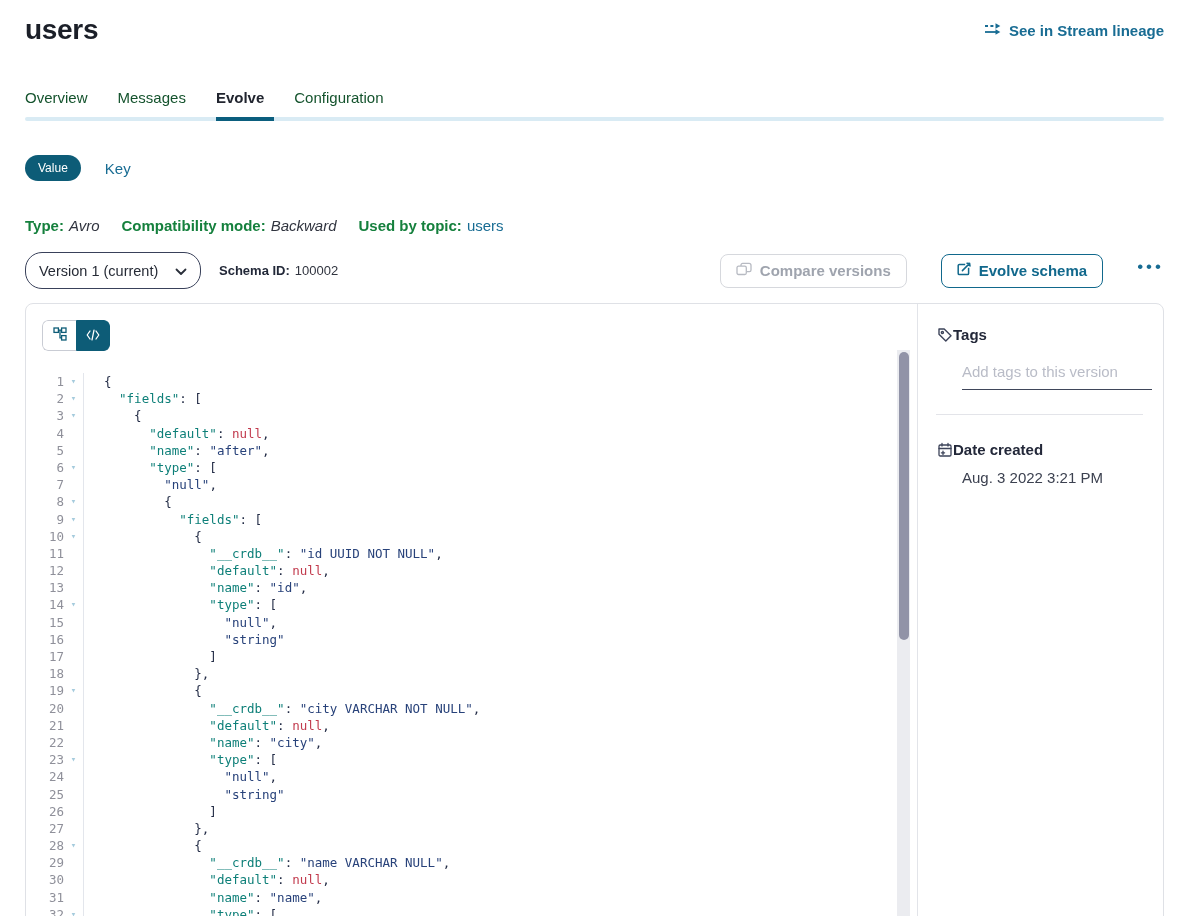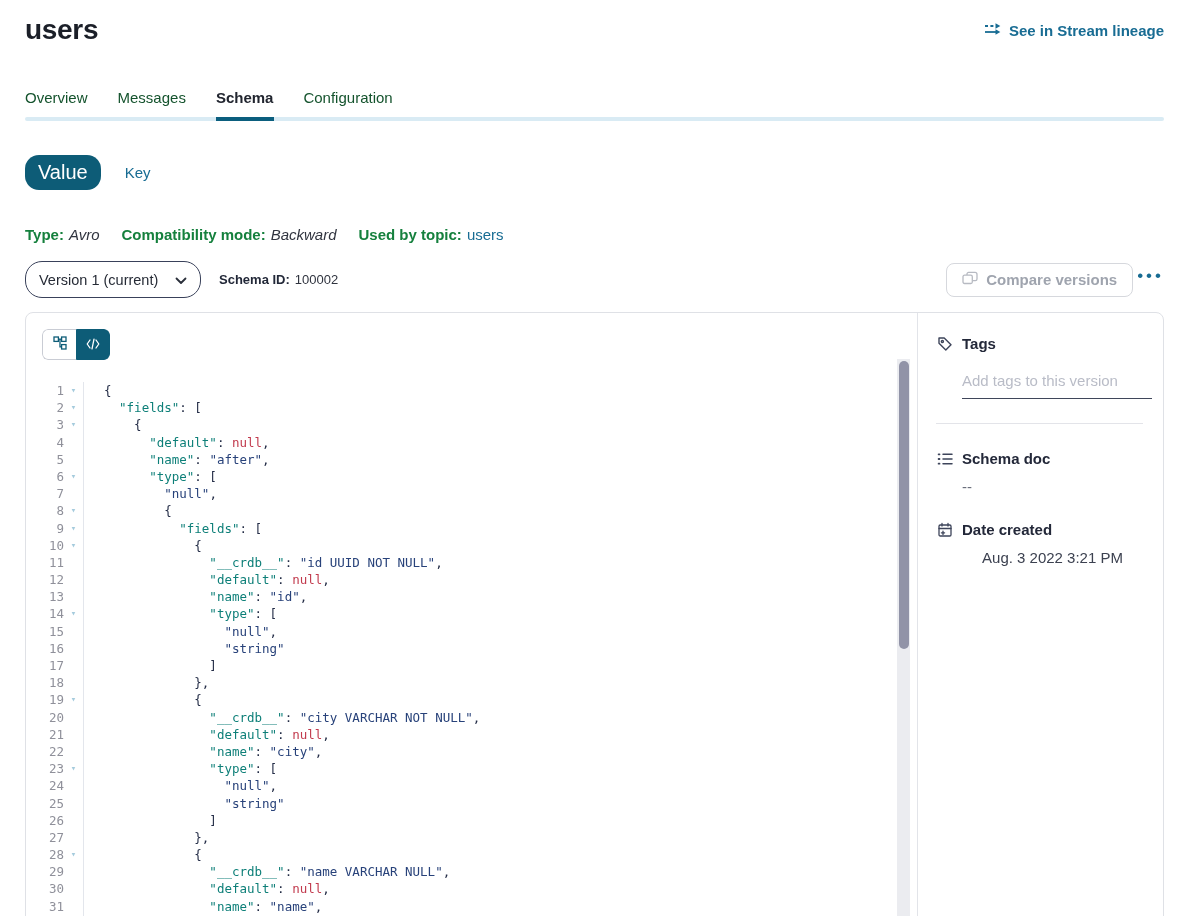--- a/index.html
+++ b/index.html
@@ -14,37 +14,37 @@
 
   
   .tabs { display:flex; gap:30px; margin-top:38px; height:20px; align-items:center; }
   .tab { font-size:15px; color:#14532d; cursor:pointer; line-height:20px; }
   .tab.active { color:#21252f; font-weight:bold; }
   .tab-track { position:relative; margin-top:9px; height:4px; background:#d9ebf4; border-radius:2px; }
   .tab-indicator { position:absolute; top:0; height:4px; background:#0b5e7e; }
 
   
   .vk-row { display:flex; align-items:center; gap:24px; margin-top:34px; }
-  .btn-value { background:#0d5c77; color:#fff; font-size:20px; border:none; border-radius:14px; padding:6px 13px; cursor:pointer; }
+  .btn-value { background:#0d5c77; color:#fff; font-size:12px; border:none; border-radius:14px; padding:6px 13px; cursor:pointer; }
   .btn-key { background:none; border:none; color:#186c93; font-size:15px; cursor:pointer; }
 
   
   .meta { display:flex; gap:22px; margin-top:36px; font-size:15px; align-items:center; }
   .meta b { color:#15803d; }
   .meta .val { color:#30343f; margin-left:5px;font-style:italic; }
   .meta .link { color:#186c93; margin-left:5px; cursor:pointer; }
 
   
   .vbar { display:flex; align-items:center; margin-top:18px; }
   .select { display:flex; align-items:center; justify-content:space-between; width:176px; height:37px;
     border:1px solid #39415a; border-radius:17px; padding:0 13px; font-size:14.5px; color:#262b36; cursor:pointer; background:#fff; }
   .schema-id { margin-left:18px; font-size:13px; }
   .schema-id b { color:#222838; }
   .schema-id .val { color:#30343f; margin-left:5px; }
-  .vbar-right { margin-left:auto; display:flex; align-items:center; gap:4px; }
+  .vbar-right { margin-left:auto; display:flex; align-items:center; gap:34px; }
   .btn-outline { display:flex; align-items:center; gap:8px; height:34px; padding:0 15px; border-radius:8px;
     font-size:15px; font-weight:bold; background:#fff; cursor:pointer; }
   .btn-compare { border:1px solid #d6d8dd; color:#9fa4ae; }
   .btn-evolve { border:1px solid #11688c; color:#11688c; }
   .btn-more { background:none; border:none; color:#186c93; font-size:17px; letter-spacing:3px; cursor:pointer; line-height:10px; padding-bottom:8px; }
 
   
   .panel { display:flex; margin-top:14px; border:1px solid #dfe1e6; border-radius:8px; height:660px; }
   .editor { flex:1; position:relative; border-right:1px solid #e2e4e9; min-width:0; }
   .view-toggle { display:flex; margin:16px 0 0 16px; border-radius:6px; overflow:hidden; width:max-content; }
@@ -61,30 +61,30 @@
   .tok-p { color:#232c46; }
   .tok-k { color:#0d7f78; }
   .tok-s { color:#28427a; }
   .tok-n { color:#c23b4e; }
 
   .scrollbar { position:absolute; top:46px; bottom:0; right:7px; width:13px; background:#ebecf0; }
   .scroll-thumb { position:absolute; top:2px; left:1.5px; width:10px; height:288px; background:#9193a7; border-radius:5px; }
 
   
   .sidebar { width:245px; flex:none; padding:22px 20px 0 18px; }
-  .sb-head { display:flex; align-items:center; gap:9px; font-size:15px; font-weight:bold; color:#232839; }
+  .sb-head { display:flex; align-items:center; font-size:15px; font-weight:bold; color:#232839; }
   .sb-icon { width:17px; display:flex; justify-content:center; color:#3d445a; }
   .tag-input { display:block; margin:20px 0 0 26px; width:190px; border:none; border-bottom:1.5px solid #3f465a;
     font-size:15px; color:#30343f; padding:0 0 9px 0; outline:none; background:transparent;
     font-family:"Liberation Sans", sans-serif; }
   .tag-input::placeholder { color:#b9bcc7; }
   .sb-divider { border:none; border-top:1px solid #e3e4e9; margin-top:24px; }
   .sb-section { margin-top:26px; }
   .sb-value { margin:11px 0 0 26px; font-size:15px; color:#6b6f7c; }
-  .sb-value.dark { color:#3c4150;text-align:center; }
+  .sb-value.dark { color:#3c4150; }
 </style>
 </head>
 <body>
 
 <div class="page">
 
   <div class="hdr">
     <div class="title">users</div>
     <div class="lineage">
       <span>
@@ -95,21 +95,21 @@
           <path d="M11.5 7.3 L16.3 10 L11.5 12.7 Z" fill="#186c93"></path>
         </svg>
       </span>
       <span>See in Stream lineage</span>
     </div>
   </div>
 
   <div class="tabs">
     <span class="tab">Overview</span>
     <span class="tab">Messages</span>
-    <span class="tab active" id="active-tab">Schema</span>
+    <span class="tab active" id="active-tab">Evolve</span>
     <span class="tab">Configuration</span>
   </div>
   <div class="tab-track">
     <div class="tab-indicator" id="tab-indicator" style="left: 191px; width: 58px;"></div>
   </div>
 
   <div class="vk-row">
     <button class="btn-value">Value</button>
     <button class="btn-key">Key</button>
   </div>
@@ -134,20 +134,29 @@
     </span>
     <div class="vbar-right">
       <button class="btn-outline btn-compare" aria-disabled="true">
         <span>
           <svg width="16" height="14" viewBox="0 0 16 14" fill="none" stroke="#b7bac2" stroke-width="1.3">
             <rect x="1" y="4.2" width="9.3" height="8.3" rx="1.5"></rect>
             <path d="M5 4 V3 a1.6 1.6 0 0 1 1.6 -1.6 H13 a2 2 0 0 1 2 2 V8 a1.6 1.6 0 0 1 -1.6 1.6 H10.8"></path>
           </svg>
         </span>
         <span>Compare versions</span>
+      </button>
+      <button class="btn-outline btn-evolve">
+        <span>
+          <svg width="14" height="14" viewBox="0 0 14 14" fill="none" stroke="#11688c" stroke-width="1.5">
+            <path d="M8.2 2.4 H2.4 a1.2 1.2 0 0 0 -1.2 1.2 V11.4 a1.2 1.2 0 0 0 1.2 1.2 H10.4 a1.2 1.2 0 0 0 1.2 -1.2 V5.8"></path>
+            <path d="M5.4 8.6 L12.6 1.4 M12.6 1.4 L13 4 M12.6 1.4 L10 1.2" stroke-linecap="round"></path>
+          </svg>
+        </span>
+        <span>Evolve schema</span>
       </button>
       <button class="btn-more">•••</button>
     </div>
   </div>
 
   <div class="panel">
 
     <div class="editor">
       <div class="view-toggle">
         <div class="vt-btn vt-tree">
@@ -345,32 +354,20 @@
           <svg width="16" height="16" viewBox="0 0 16 16" fill="none" stroke="#3d445a" stroke-width="1.4" stroke-linejoin="round">
             <path d="M2 2 h5.2 L14 8.8 L8.8 14 L2 7.2 Z"></path>
             <circle cx="5.4" cy="5.4" r="1.05"></circle>
           </svg>
         </span>
         <span>Tags</span>
       </div>
       <input class="tag-input" type="text" placeholder="Add tags to this version" style="">
       <hr class="sb-divider">
 
-      <div class="sb-section">
-        <div class="sb-head">
-          <span class="sb-icon">
-            <svg width="16" height="14" viewBox="0 0 16 14" fill="none" stroke="#3d445a" stroke-width="1.5" stroke-linecap="round">
-              <path d="M6 2.3 H15 M6 7 H15 M6 11.7 H15"></path>
-              <path d="M1.6 2.3 H2.5 M1.6 7 H2.5 M1.6 11.7 H2.5" stroke-width="1.8"></path>
-            </svg>
-          </span>
-          <span>Schema doc</span>
-        </div>
-        <div class="sb-value">--</div>
-      </div>
 
       <div class="sb-section">
         <div class="sb-head">
           <span class="sb-icon">
             <svg width="16" height="16" viewBox="0 0 16 16" fill="none" stroke="#3d445a" stroke-width="1.3" stroke-linecap="round">
               <rect x="2" y="3" width="12" height="11" rx="1.2"></rect>
               <path d="M5 1.5 V4 M11 1.5 V4 M2 6.5 H14"></path>
               <path d="M4.4 10.8 H7.6 M6 9.2 V12.4"></path>
             </svg>
           </span>

